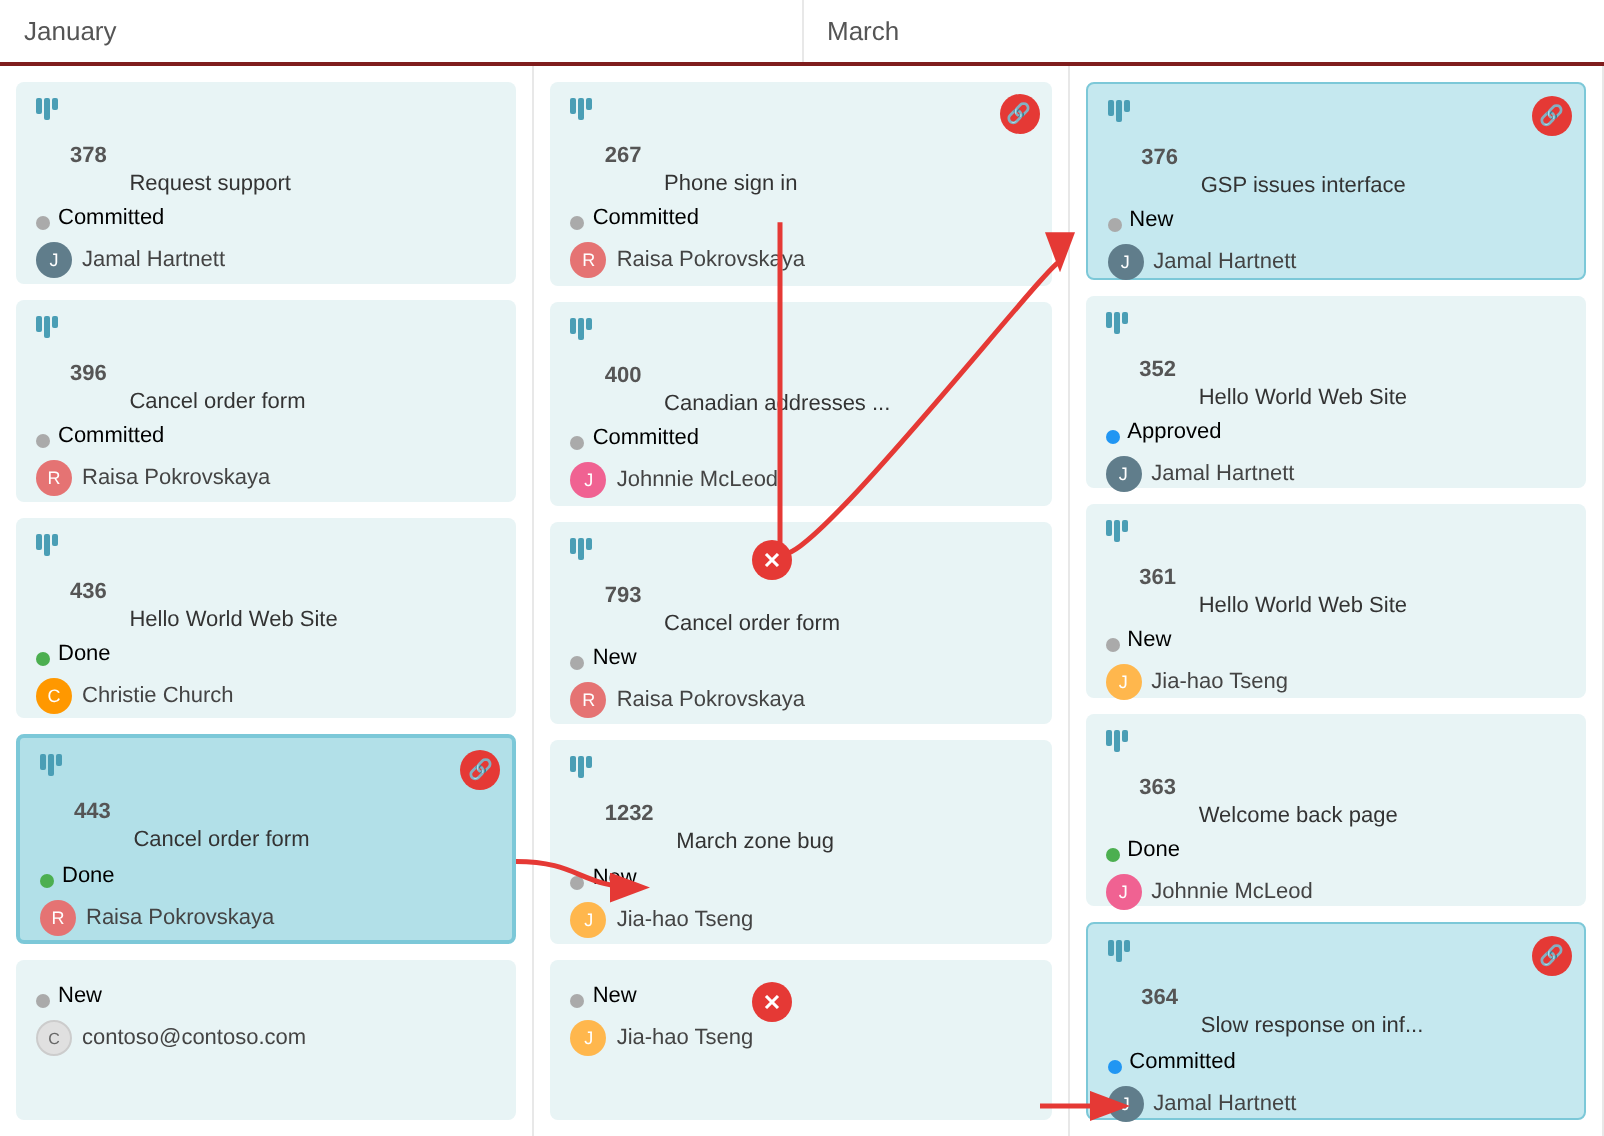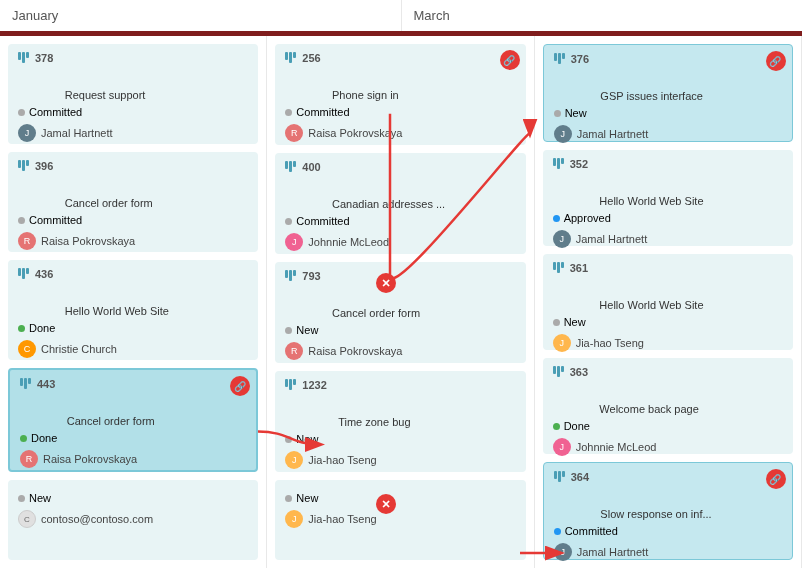--- a/index.html
+++ b/index.html
@@ -14,21 +14,21 @@
 
     .calendar-container {
       display: flex;
       flex-direction: column;
       width: 802px;
       height: 568px;
     }
 
     .column-headers {
       display: flex;
-      border-bottom: 5px solid #7f1d1d;
+      border-bottom: 2px solid #7f1d1d;
       background: #fff;
     }
 
     .col-header {
       flex: 1;
       padding: 8px 12px;
       font-size: 13px;
       color: #555;
       font-weight: 400;
       border-right: 1px solid #e8e8e8;
@@ -79,20 +79,21 @@
       display: flex;
       align-items: flex-start;
       gap: 4px;
       flex: 1;
     }
     .card-id {
       color: #555;
       font-weight: 600;
       font-size: 11px;
       white-space: nowrap;
+      margin-top: 23px;
     }
     .card-name {
       color: #333;
       font-size: 11px;
       line-height: 1.3;
       margin-top: 36px;
     }
 
     .bar-icon {
       display: inline-flex;
@@ -102,21 +103,21 @@
     }
     .bar-icon span {
       display: inline-block;
       width: 3px;
       background: #4a9eb5;
       border-radius: 1px;
     }
 
     .card-status {
       display: flex;
-      align-items: center;
+      align-items: flex-end;
       gap: 4px;
       margin-top: 4px;
       margin-bottom: 6px;
       font-size: 11px;
     }
     .status-dot {
       width: 7px;
       height: 7px;
       border-radius: 50%;
       display: inline-block;
@@ -314,21 +315,21 @@
     <div class="column">
 
       <div class="card">
         <div class="card-title-row">
           <div class="card-title">
             <span class="bar-icon">
               <span style="height:8px"></span>
                 <span style="height:11px"></span>
                 <span style="height:6px"></span>
             </span>
-            <span class="card-id">256</span>&nbsp;
+            <span class="card-id">267</span>&nbsp;
             <span class="card-name">Phone sign in</span>
           </div>
           <div class="link-icon">🔗</div>
         </div>
         <div class="card-status">
           <span class="status-dot committed"></span>
           <span>Committed</span>
         </div>
         <div class="card-assignee">
           <div class="avatar raisa">R</div>
@@ -382,21 +383,21 @@
 
       <div class="card">
         <div class="card-title-row">
           <div class="card-title">
             <span class="bar-icon">
               <span style="height:8px"></span>
                 <span style="height:11px"></span>
                 <span style="height:6px"></span>
             </span>
             <span class="card-id">1232</span>&nbsp;
-            <span class="card-name">Time zone bug</span>
+            <span class="card-name">March zone bug</span>
           </div>
         </div>
         <div class="card-status">
           <span class="status-dot new"></span>
           <span>New</span>
         </div>
         <div class="card-assignee">
           <div class="avatar jia">J</div>
           <span>Jia-hao Tseng</span>
         </div>

